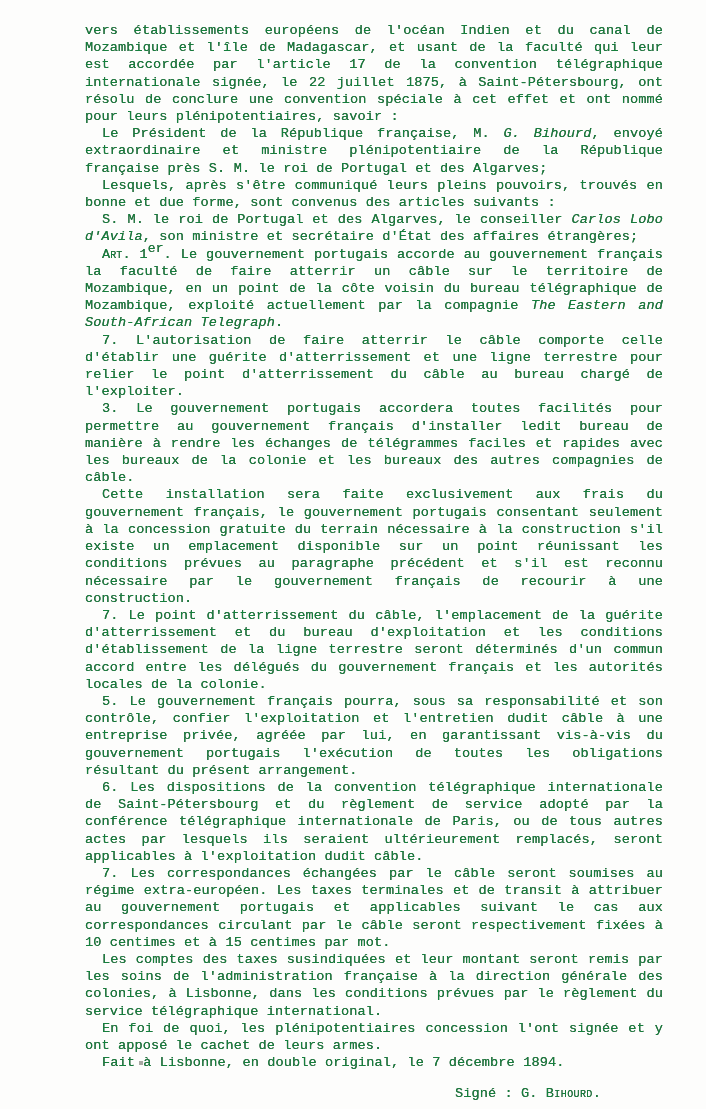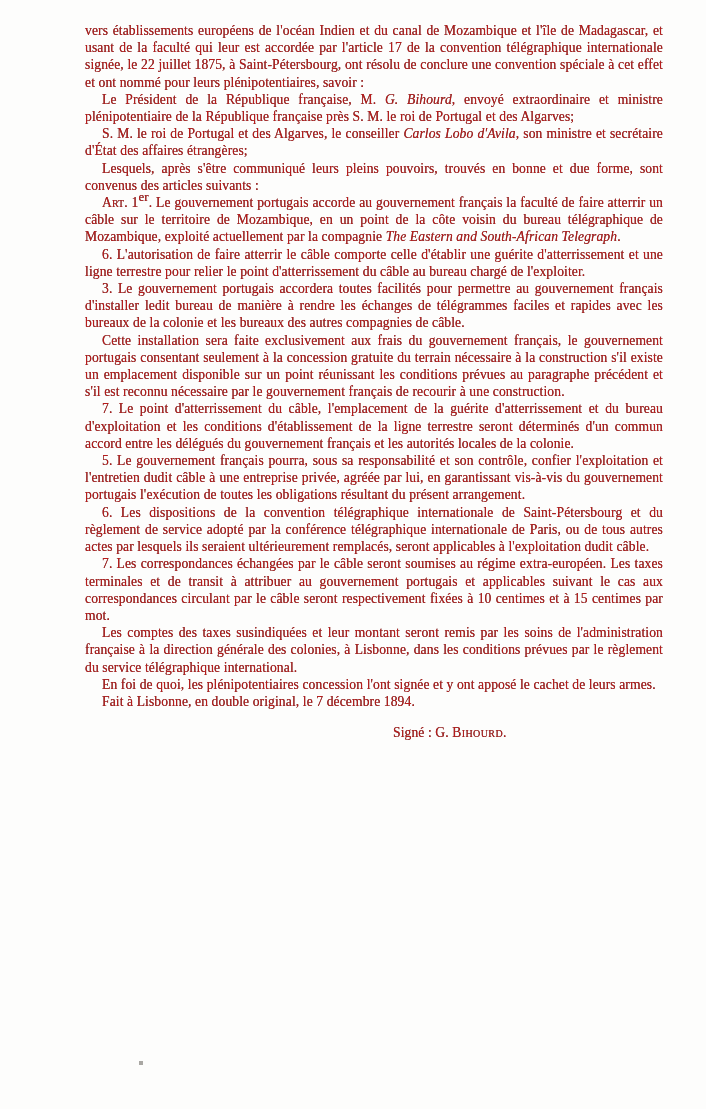--- a/index.html
+++ b/index.html
@@ -6,22 +6,22 @@
     margin: 0;
     padding: 0;
     background: #ffffff;
   }
   .page {
     position: relative;
     width: 706px;
     height: 1109px;
     background: #fdfdfc;
     overflow: hidden;
-    font-family: Liberation Serif, serif;
-    color: #b91c1c;
+    font-family: Liberation Mono, monospace;
+    color: #15803d;
   }
   .text-block {
     position: absolute;
     left: 85px;
     top: 22px;
     width: 578px;
     text-align: justify;
     font-size: 13.6px;
     line-height: 17.2px;
     letter-spacing: 0.1px;
@@ -33,21 +33,21 @@
   .it { font-style: italic; }
   .sc { font-variant: small-caps; }
   sup.ord {
     font-size: 13px;
     vertical-align: super;
     line-height: 0;
   }
   .signatures {
     margin-top: 14px;
     margin-left: 308px;
-    text-align: left;
+    text-align: center;
   }
   .sig-line { margin-bottom: 11px; }
   .sig-line .sc { letter-spacing: 0.4px; }
   .speck {
     position: absolute;
     left: 139px;
     top: 1061px;
     width: 4px;
     height: 4px;
     background: #a9a7a3;
@@ -56,27 +56,27 @@
 </head>
 <body>
 
 <div class="page">
   <div class="text-block">
 
     <p class="para">vers établissements européens de l'océan Indien et du canal de Mozambique et l'île de Madagascar, et usant de la faculté qui leur est accordée par l'article 17 de la convention télégraphique internationale signée, le 22 juillet 1875, à Saint-Pétersbourg, ont résolu de conclure une convention spéciale à cet effet et ont nommé pour leurs plénipotentiaires, savoir :</p>
 
     <p class="para indent gap"><span>Le Président de la République française, M. </span><span class="it">G. Bihourd</span><span>, envoyé extraordinaire et ministre plénipotentiaire de la République française près S. M. le roi de Portugal et des Algarves;</span></p>
 
+    <p class="para indent gap">Lesquels, après s'être communiqué leurs pleins pouvoirs, trouvés en bonne et due forme, sont convenus des articles suivants :</p>
+
     <p class="para indent gap"><span>S. M. le roi de Portugal et des Algarves, le conseiller </span><span class="it">Carlos Lobo d'Avila</span><span>, son ministre et secrétaire d'État des affaires étrangères;</span></p>
-
-    <p class="para indent gap">Lesquels, après s'être communiqué leurs pleins pouvoirs, trouvés en bonne et due forme, sont convenus des articles suivants :</p>
 
     <p class="para indent gap"><span class="sc">Art. 1</span><sup class="ord">er</sup><span>. Le gouvernement portugais accorde au gouvernement français la faculté de faire atterrir un câble sur le territoire de Mozambique, en un point de la côte voisin du bureau télégraphique de Mozambique, exploité actuellement par la compagnie </span><span class="it">The Eastern and South-African Telegraph</span><span>.</span></p>
 
-    <p class="para indent gap">6. L'autorisation de faire atterrir le câble comporte celle d'établir une guérite d'atterrissement et une ligne terrestre pour relier le point d'atterrissement du câble au bureau chargé de l'exploiter.</p>
+    <p class="para indent gap">7. L'autorisation de faire atterrir le câble comporte celle d'établir une guérite d'atterrissement et une ligne terrestre pour relier le point d'atterrissement du câble au bureau chargé de l'exploiter.</p>
 
     <p class="para indent gap">3. Le gouvernement portugais accordera toutes facilités pour permettre au gouvernement français d'installer ledit bureau de manière à rendre les échanges de télégrammes faciles et rapides avec les bureaux de la colonie et les bureaux des autres compagnies de câble.</p>
     <p class="para indent">Cette installation sera faite exclusivement aux frais du gouvernement français, le gouvernement portugais consentant seulement à la concession gratuite du terrain nécessaire à la construction s'il existe un emplacement disponible sur un point réunissant les conditions prévues au paragraphe précédent et s'il est reconnu nécessaire par le gouvernement français de recourir à une construction.</p>
 
     <p class="para indent gap">7. Le point d'atterrissement du câble, l'emplacement de la guérite d'atterrissement et du bureau d'exploitation et les conditions d'établissement de la ligne terrestre seront déterminés d'un commun accord entre les délégués du gouvernement français et les autorités locales de la colonie.</p>
 
     <p class="para indent gap">5. Le gouvernement français pourra, sous sa responsabilité et son contrôle, confier l'exploitation et l'entretien dudit câble à une entreprise privée, agréée par lui, en garantissant vis-à-vis du gouvernement portugais l'exécution de toutes les obligations résultant du présent arrangement.</p>
 
     <p class="para indent gap">6. Les dispositions de la convention télégraphique internationale de Saint-Pétersbourg et du règlement de service adopté par la conférence télégraphique internationale de Paris, ou de tous autres actes par lesquels ils seraient ultérieurement remplacés, seront applicables à l'exploitation dudit câble.</p>
 

